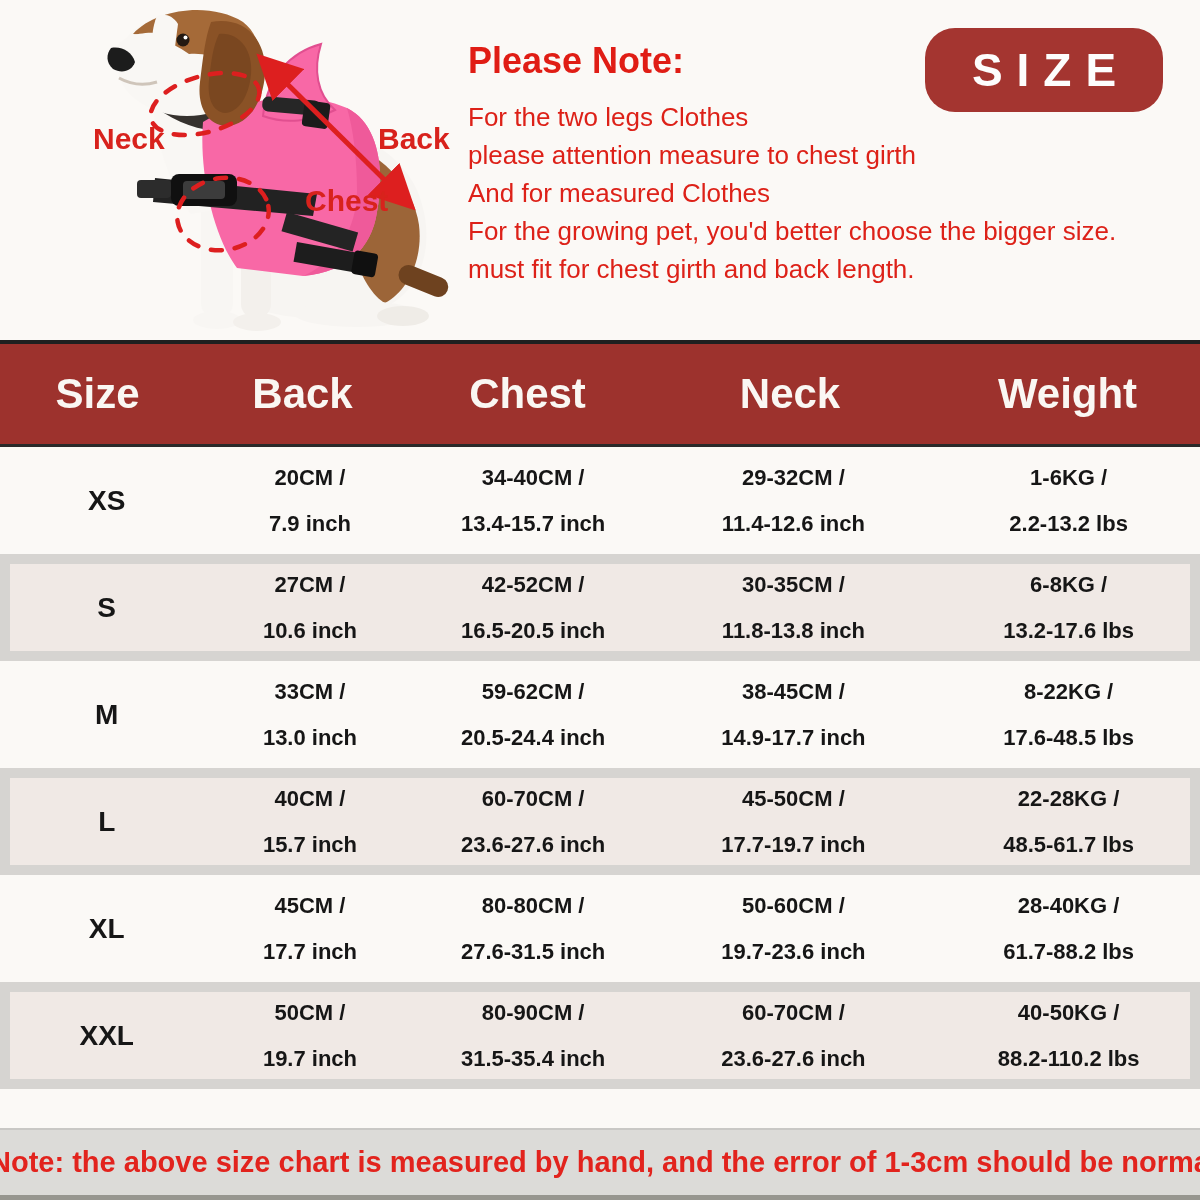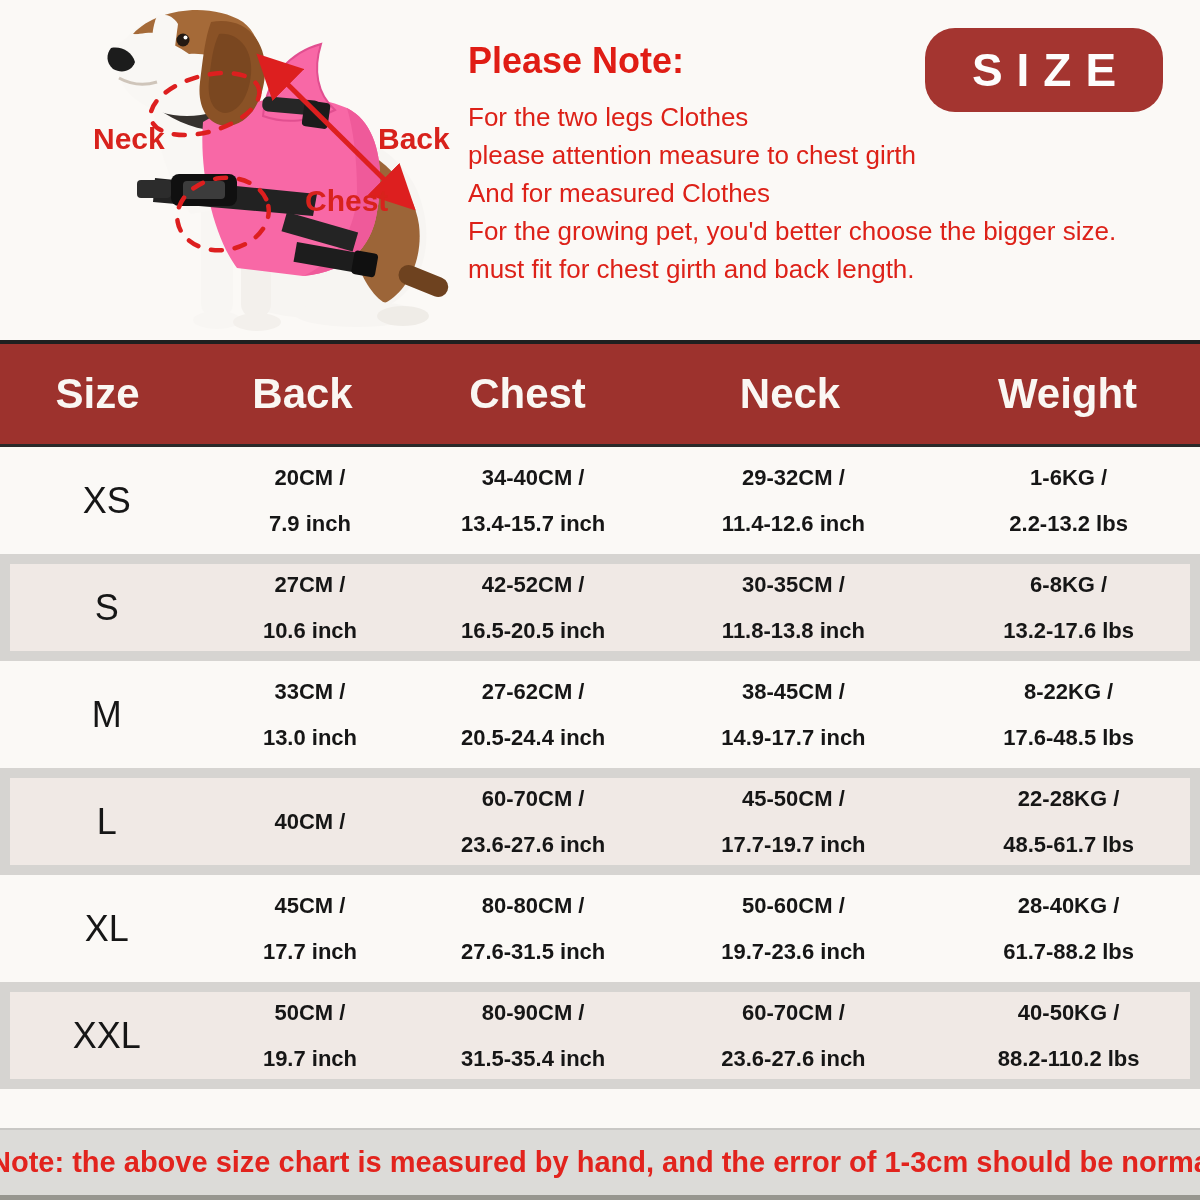--- a/index.html
+++ b/index.html
@@ -51,21 +51,21 @@
 
   .t-row{display:flex;height:107px;align-items:center;box-sizing:border-box;}
   .t-row.stripe{
     background:#f0e9e5;
     box-shadow:inset 0 0 0 10px #d6d4d1;
   }
   .cell{
     text-align:center;color:#161616;font-size:22px;font-weight:700;line-height:46px;
   }
   .cell div{white-space:nowrap;}
-  .size-cell{font-size:36px;font-weight:400;line-height:107px;margin-left:10px;}
+  .size-cell{font-size:28px;font-weight:700;line-height:107px;margin-left:10px;}
 
   .gap{height:39px;}
 
   
   .footer{
     height:72px;background:#dcdbd8;box-sizing:border-box;
     border-top:2px solid #c9c8c5;border-bottom:5px solid #97968f;
     display:flex;align-items:center;justify-content:center;
   }
   .footer-text{color:#e2231d;font-size:29px;font-weight:700;white-space:nowrap;}
@@ -202,37 +202,38 @@
       </div>
     </div>
 
     <div class="t-row">
       <div class="cell size-cell col-size">M</div>
       <div class="cell col-back">
         <div>33CM /</div>
         <div>13.0 inch</div>
       </div>
       <div class="cell col-chest">
-        <div>27-62CM /</div>
+        <div>59-62CM /</div>
         <div>20.5-24.4 inch</div>
       </div>
       <div class="cell col-neck">
         <div>38-45CM /</div>
         <div>14.9-17.7 inch</div>
       </div>
       <div class="cell col-weight">
         <div>8-22KG /</div>
         <div>17.6-48.5 lbs</div>
       </div>
     </div>
 
     <div class="t-row stripe">
       <div class="cell size-cell col-size">L</div>
       <div class="cell col-back">
         <div>40CM /</div>
+        <div>15.7 inch</div>
       </div>
       <div class="cell col-chest">
         <div>60-70CM /</div>
         <div>23.6-27.6 inch</div>
       </div>
       <div class="cell col-neck">
         <div>45-50CM /</div>
         <div>17.7-19.7 inch</div>
       </div>
       <div class="cell col-weight">

